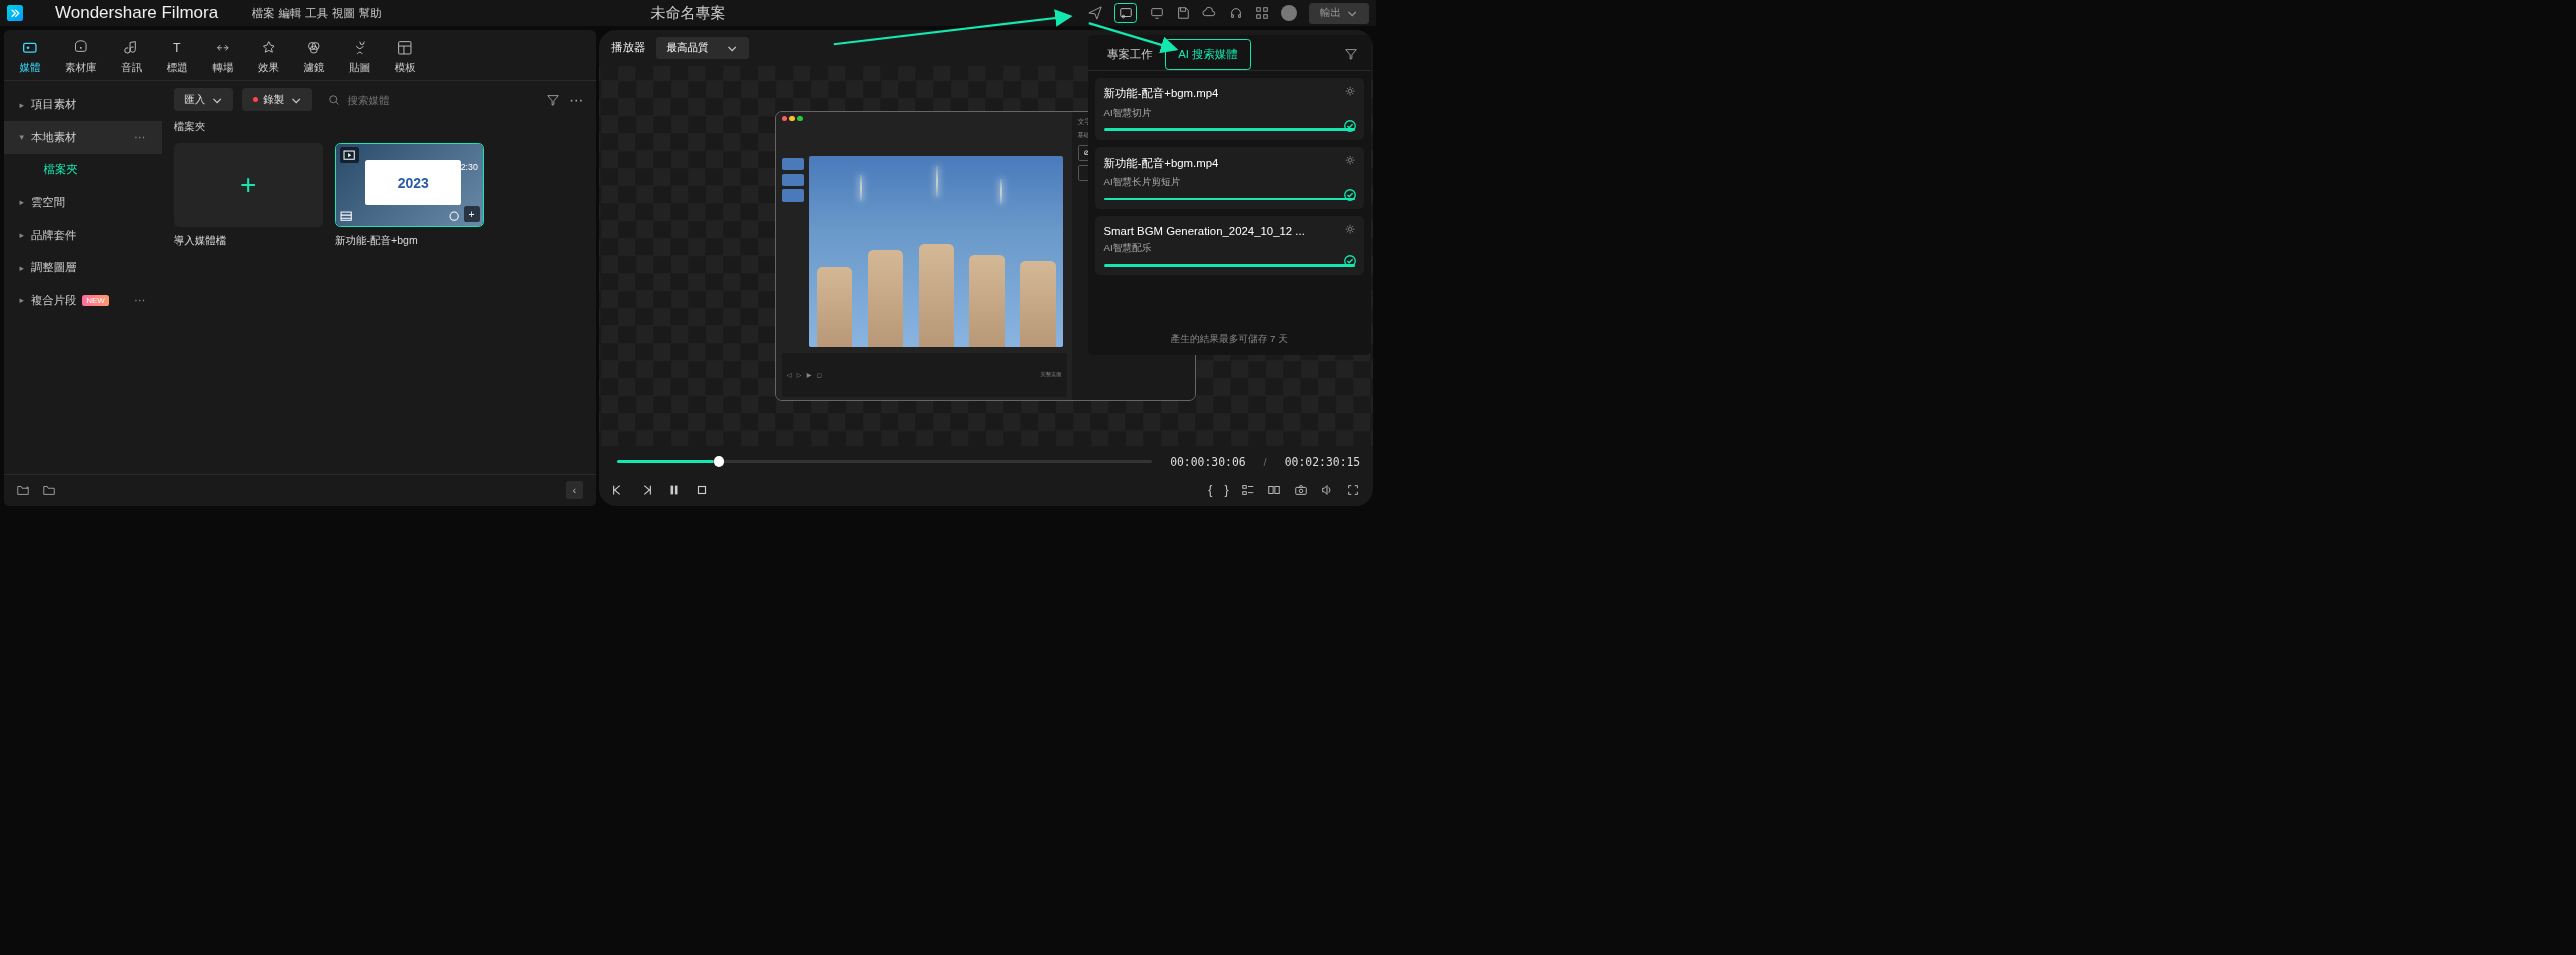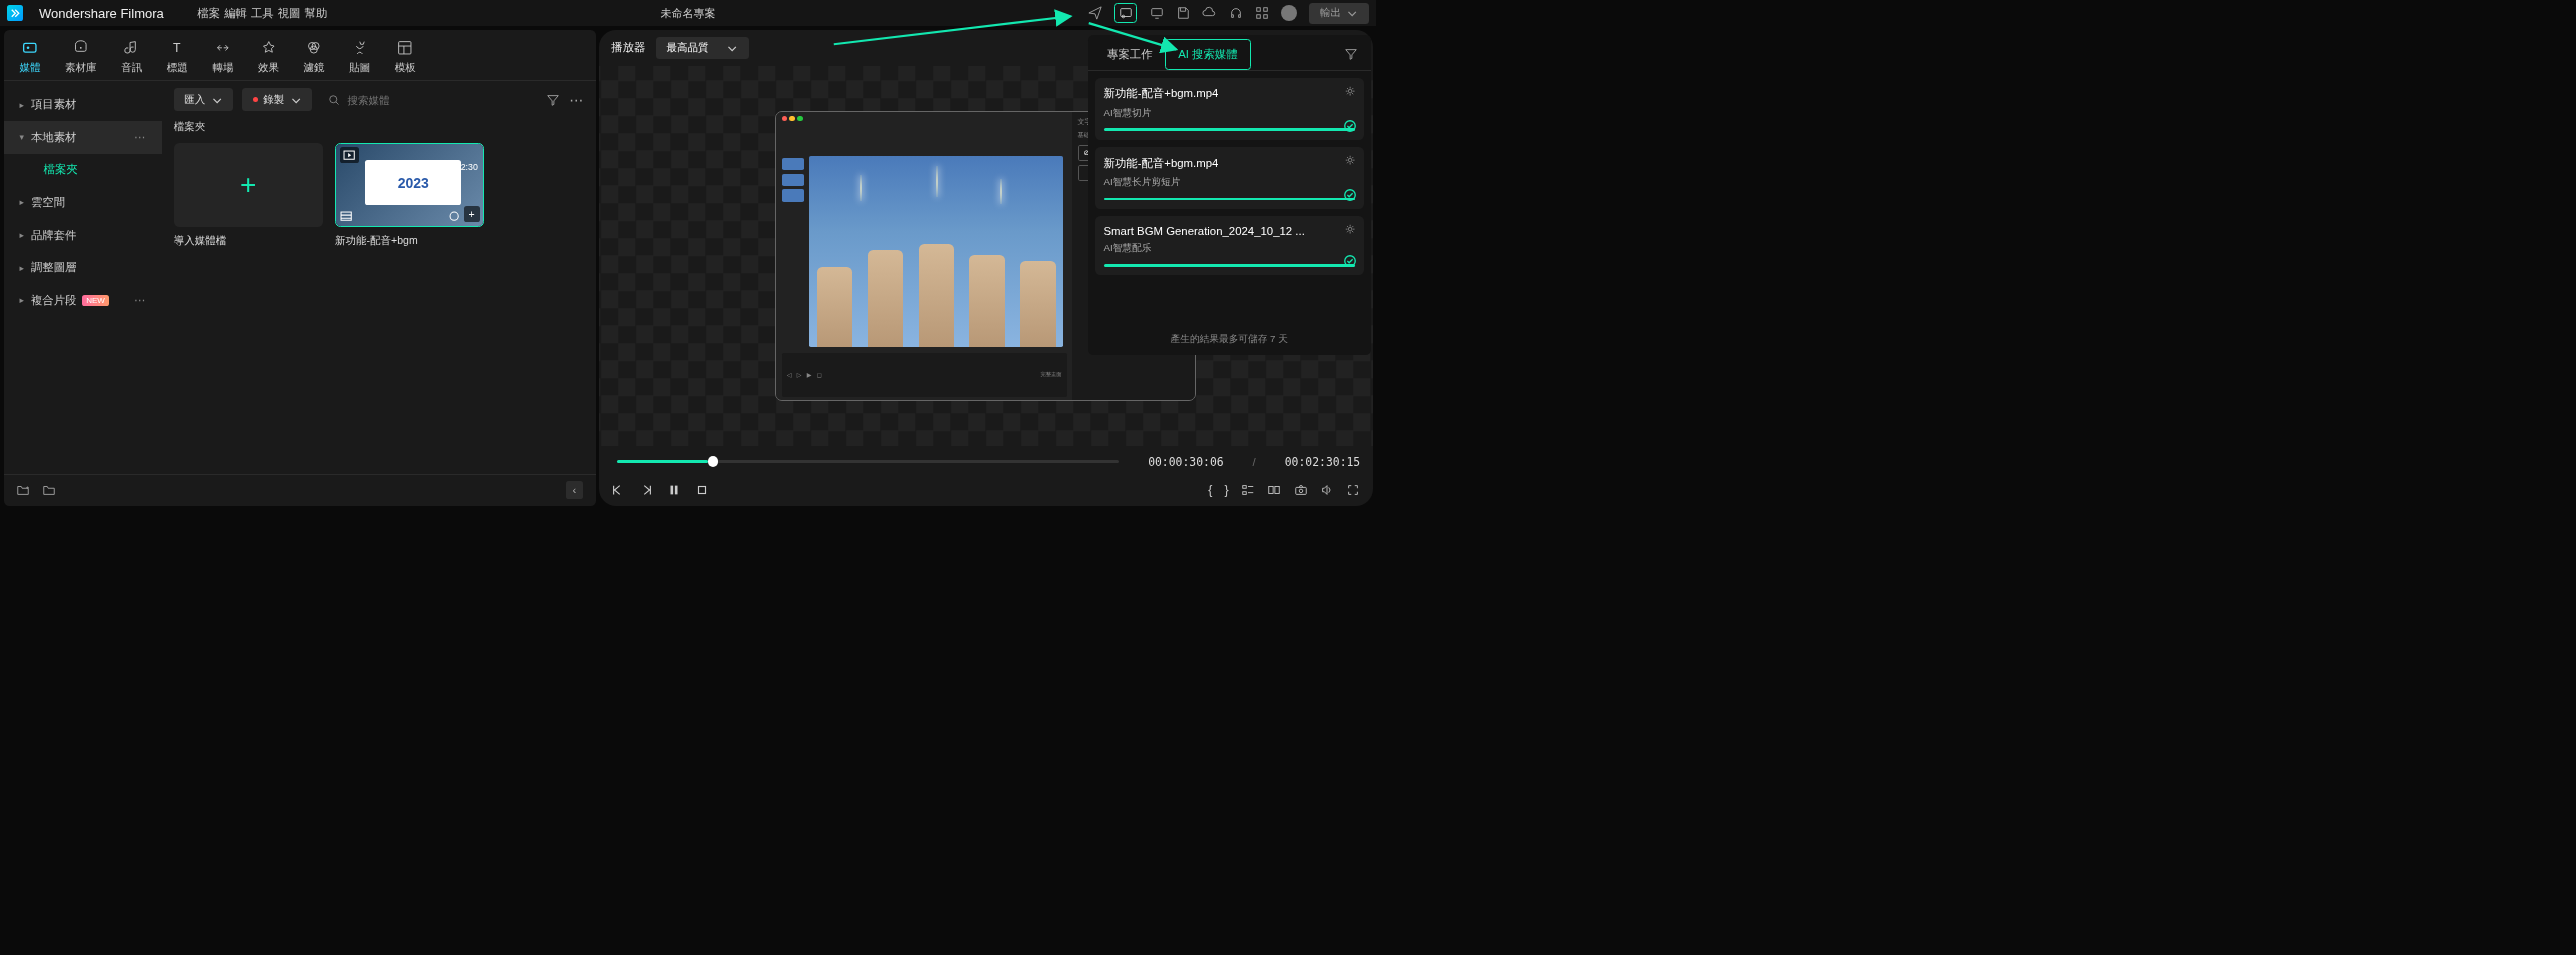--- a/index.html
+++ b/index.html
@@ -1,23 +1,23 @@
 <!DOCTYPE html>
 <html style="font-size:14px"><head>
 <meta charset="utf-8">
 <style>
 * { box-sizing: border-box; margin: 0; padding: 0; }
 body { background: #0a0a0a; color: #fff; font-family: -apple-system, "Segoe UI", sans-serif; font-size: 11.4px; width: 1376px; height: 509px; overflow: hidden; position: relative; }
 .titlebar { height: 26px; background: #151515; display: flex; align-items: center; padding: 0 7px; gap: 16px; }
 .logo { width: 16px; height: 16px; background: linear-gradient(135deg, #00d4e6, #0099ff); border-radius: 2.6px; display: flex; align-items: center; justify-content: center; }
 .logo svg { width: 10.5px; height: 10.5px; }
-.app-title { font-size: 13px; color: #eee; }
+.app-title { font-size: 17px; color: #eee; margin-left: 16px; }
 .menu { display: flex; gap: 4px; margin-left: 17.6px; }
 .menu-item { color: #ccc; font-size: 11.4px; cursor: pointer; }
-.project-title { position: absolute; left: 50%; transform: translateX(-50%); color: #ccc; font-size: 11px; }
+.project-title { position: absolute; left: 50%; transform: translateX(-50%); color: #ccc; font-size: 15px; }
 .titlebar-right { margin-left: auto; display: flex; align-items: center; gap: 12.3px; }
 .tb-icon { color: #aaa; cursor: pointer; display: flex; }
 .highlight-box { border: 1.8px solid #13e8b0; border-radius: 3.5px; padding: 1.8px 3.5px; }
 .avatar { width: 16px; height: 16px; border-radius: 50%; background: #777; }
 .export-btn { background: #353535; color: #999; padding: 3.5px 10.5px; border-radius: 3.5px; font-size: 10.5px; display: flex; align-items: center; gap: 5.3px; }
 .main { display: flex; height: 483px; }
 .left-panel { width: 592px; background: #1a1a1a; display: flex; flex-direction: column; border-radius: 5.3px; margin: 3.5px; }
 .tool-tabs { display: flex; padding: 8.8px 16px 5.3px; gap: 24.6px; border-bottom: 0.9px solid #2a2a2a; }
 .tool-tab { display: flex; flex-direction: column; align-items: center; gap: 3.5px; color: #ccc; cursor: pointer; font-size: 10.5px; }
 .tool-tab.active { color: #3dd9ff; }
@@ -52,21 +52,21 @@
 .collapse-btn { margin-left: auto; background: #2c2c2c; width: 17.6px; height: 17.6px; border-radius: 2.6px; display: flex; align-items: center; justify-content: center; color: #aaa; cursor: pointer; }
 .right-panel { flex: 1; display: flex; flex-direction: column; margin: 3.5px 3.5px 3.5px 0; background: #1a1a1a; border-radius: 17px; position: relative; }
 .player-header { display: flex; align-items: center; padding: 7px 12.3px; gap: 10.5px; }
 .player-label { color: #eee; font-size: 11.4px; }
 .quality-dd { background: #2c2c2c; padding: 4.4px 10.5px; border-radius: 3.5px; display: flex; align-items: center; gap: 17.6px; font-size: 10.5px; cursor: pointer; }
 .player-body { flex: 1; position: relative; background: repeating-conic-gradient(#1a1a1a 0% 25%, #222 0% 50%) 50% / 35px 35px; display: flex; align-items: center; justify-content: center; }
 .preview { width: 421px; height: 290px; background: #2a2a2a; border: 0.9px solid #666; border-radius: 7px; display: flex; overflow: hidden; position: relative; }
 .preview-left { flex: 1; background: #222; position: relative; }
 .preview-video { position: absolute; left: 33px; top: 44px; right: 8.8px; bottom: 53px; background: linear-gradient(180deg, #4a7aba 0%, #6a9aca 40%, #8ab4e0 100%); border-radius: 1.8px; overflow: hidden; }
 .preview-right { width: 123px; background: #1a1a1a; padding: 5.3px; font-size: 7px; }
-.timeline-bar { padding: 8.8px 12.3px; display: flex; align-items: center; gap: 29px; margin-left: 6px; }
+.timeline-bar { padding: 8.8px 12.3px; display: flex; align-items: center; gap: 18px; margin-left: 6px; }
 .scrubber { flex: 1; height: 3.5px; background: #333; border-radius: 1.8px; position: relative; }
 .scrub-fill { position: absolute; left: 0; top: 0; bottom: 0; width: 18%; background: #13e8b0; border-radius: 1.8px; }
 .scrub-handle { position: absolute; left: 18%; top: -3.5px; width: 10.5px; height: 10.5px; background: #fff; border-radius: 50%; }
 .time-display { font-family: monospace; font-size: 11.4px; color: #ddd; }
 .time-sep { color: #666; }
 .player-controls { padding: 5.3px 12.3px 8.8px; display: flex; align-items: center; gap: 14px; }
 .pc-icon { color: #ccc; cursor: pointer; display: flex; }
 .pc-right { margin-left: auto; display: flex; align-items: center; gap: 12.3px; }
 
 .ai-panel { position: absolute; right: 5.3px; top: 35px; width: 283px; background: #141414; border-radius: 5.3px; z-index: 10; padding-bottom: 8.8px; }

